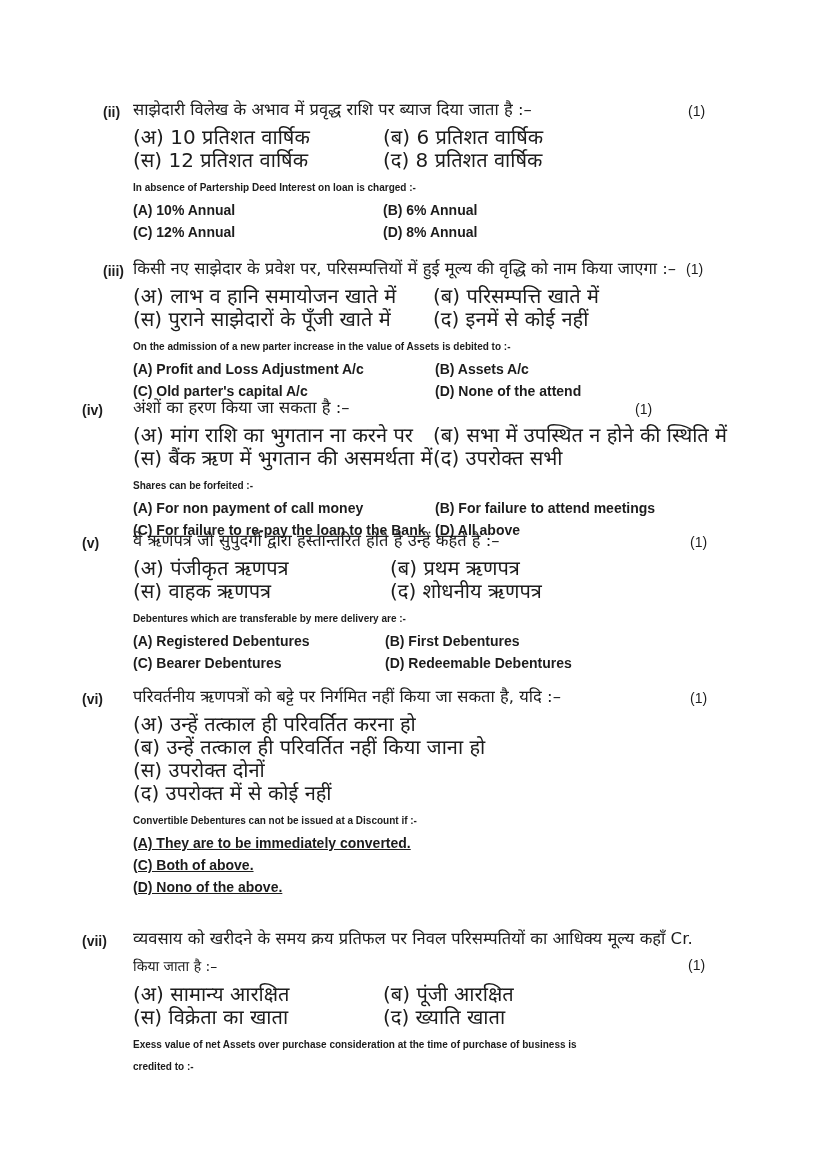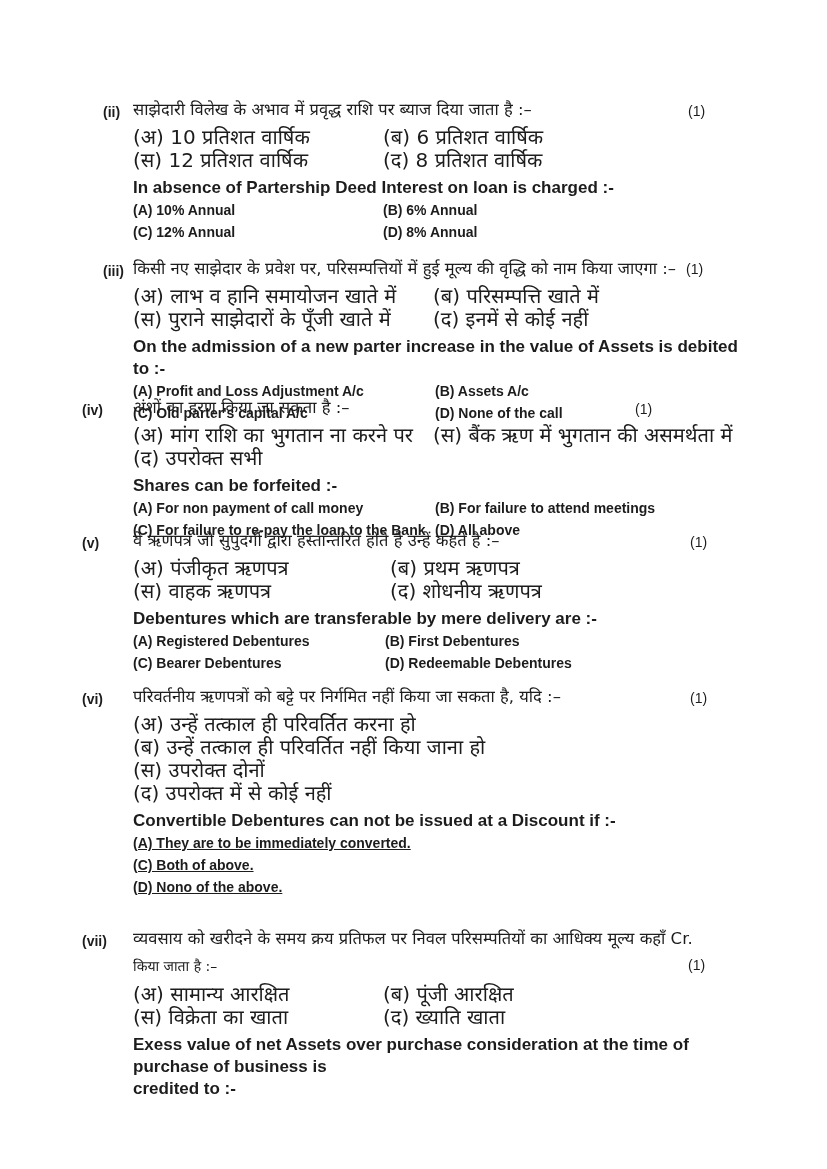--- a/index.html
+++ b/index.html
@@ -33,21 +33,21 @@
   .q-marks.inline { position: static; margin-left: 10px; font-weight: 500; }
   .h-opts {
     display: grid; margin-left: 51px; margin-top: 1px;
     font-family: "DejaVu Sans", sans-serif;
     font-size: 20px; line-height: 23px;
   }
   .h-opts.single { grid-template-columns: 1fr; }
   .e-sec { margin-left: 51px; margin-top: 5px; }
   .e-head {
     font-family: "Liberation Sans", sans-serif;
-    font-weight: bold; font-size: 17px; line-height: 22px;
+    font-weight: bold; font-size: 10px; line-height: 22px;
   }
   .e-opts {
     display: grid;
     font-family: "Liberation Sans", sans-serif;
     font-weight: bold; font-size: 14px; line-height: 22px;
   }
   .e-opts.single { grid-template-columns: 1fr; text-decoration: underline; }
   .opt { white-space: nowrap; }
 </style>
 </head>
@@ -88,33 +88,34 @@
       <span class="opt">(ब) परिसम्पत्ति खाते में</span>
       <span class="opt">(स) पुराने साझेदारों के पूँजी खाते में</span>
       <span class="opt">(द) इनमें से कोई नहीं</span>
     </div>
     <div class="e-sec">
       <div class="e-head">On the admission of a new parter increase in the value of Assets is debited to :-</div>
       <div class="e-opts" style="grid-template-columns:302px auto;">
         <span class="opt">(A) Profit and Loss Adjustment A/c</span>
         <span class="opt">(B) Assets A/c</span>
         <span class="opt">(C)  Old parter's capital A/c</span>
-        <span class="opt">(D) None of the call</span>
+        <span class="opt">(D) None of the attend</span>
       </div>
     </div>
   </div>
 
   <div class="q-block" style="top:395px;">
     <div class="q-head">
       <span class="q-num">(iv)</span>
       <span class="q-text">अंशों का हरण किया जा सकता है :–</span>
       <span class="q-marks" style="left:553px;">(1)</span>
     </div>
     <div class="h-opts" style="grid-template-columns:300px auto;">
       <span class="opt">(अ) मांग राशि का भुगतान ना करने पर</span>
+      <span class="opt">(ब) सभा में उपस्थित न होने की स्थिति में</span>
       <span class="opt">(स) बैंक ऋण में भुगतान की असमर्थता में</span>
       <span class="opt">(द) उपरोक्त सभी</span>
     </div>
     <div class="e-sec">
       <div class="e-head">Shares can be forfeited :-</div>
       <div class="e-opts" style="grid-template-columns:302px auto;">
         <span class="opt">(A) For non payment of call money</span>
         <span class="opt">(B) For failure to attend meetings</span>
         <span class="opt">(C)  For failure to re-pay the loan to the Bank</span>
         <span class="opt">(D) All above</span>

